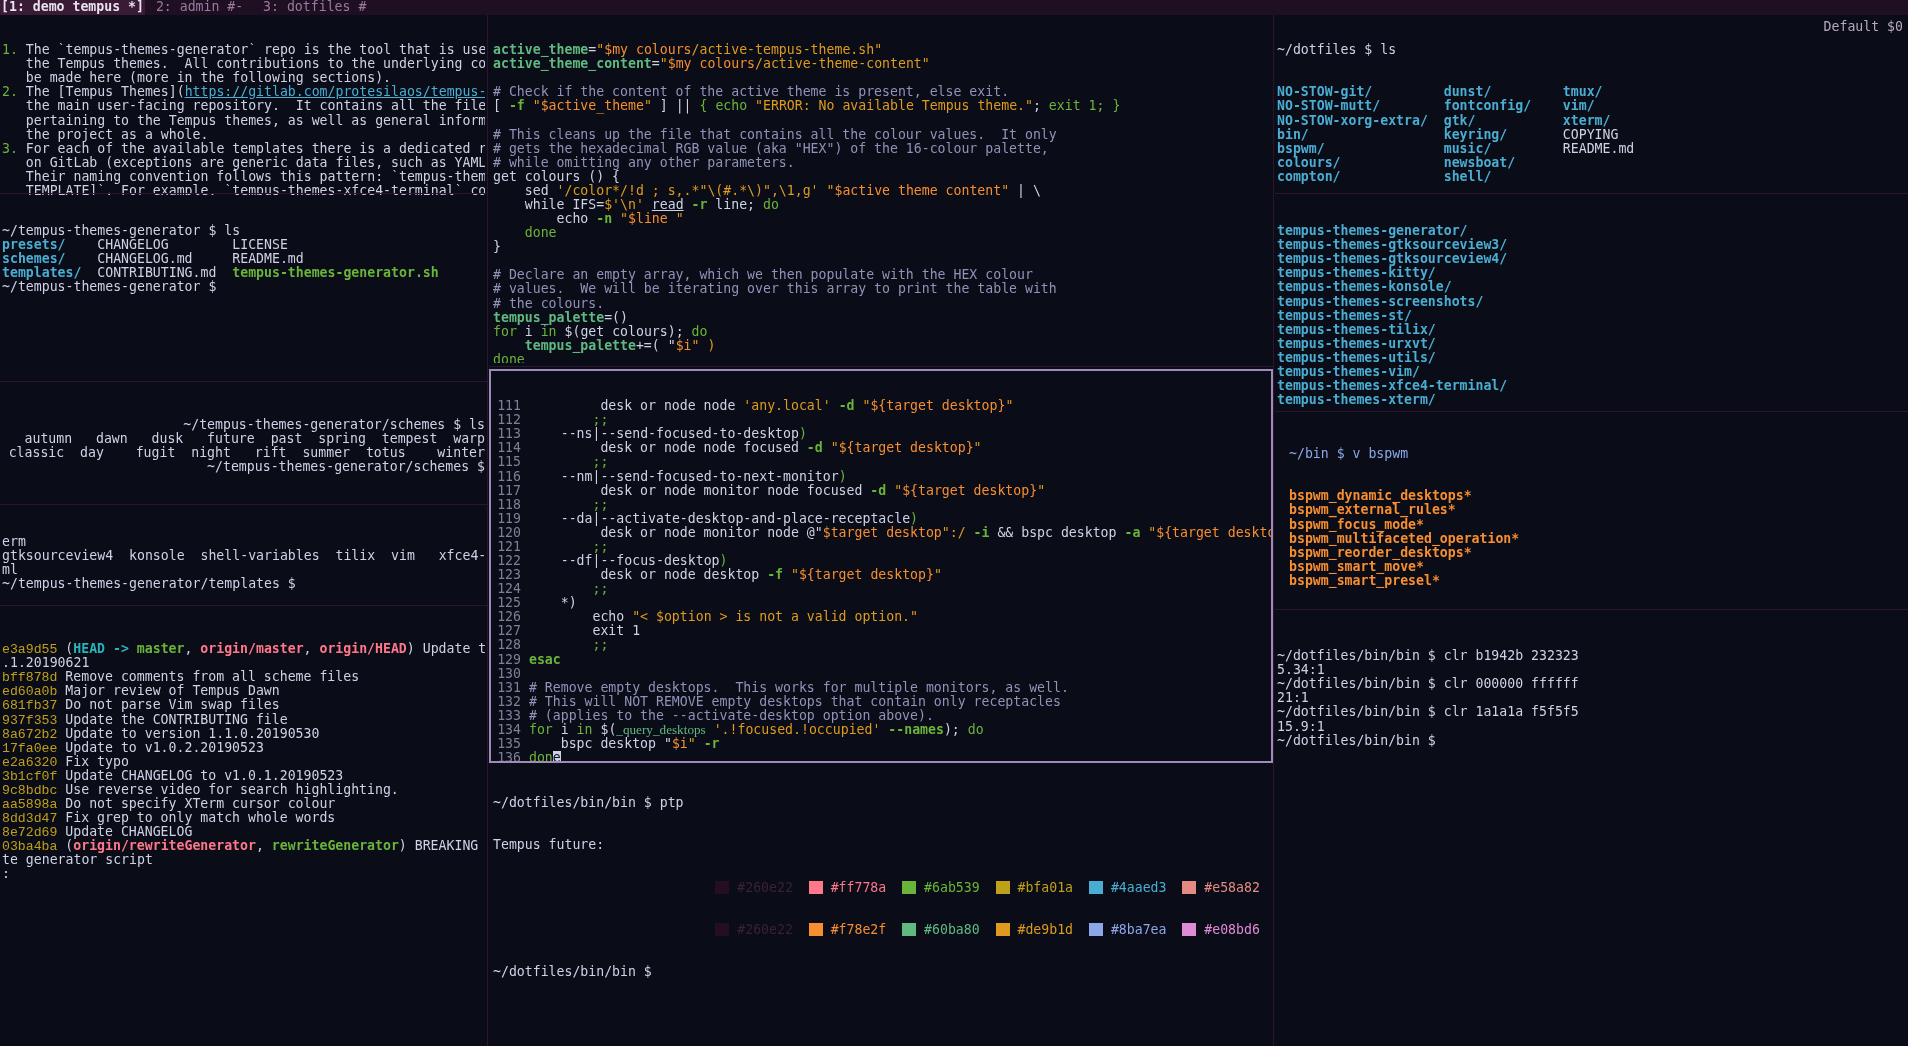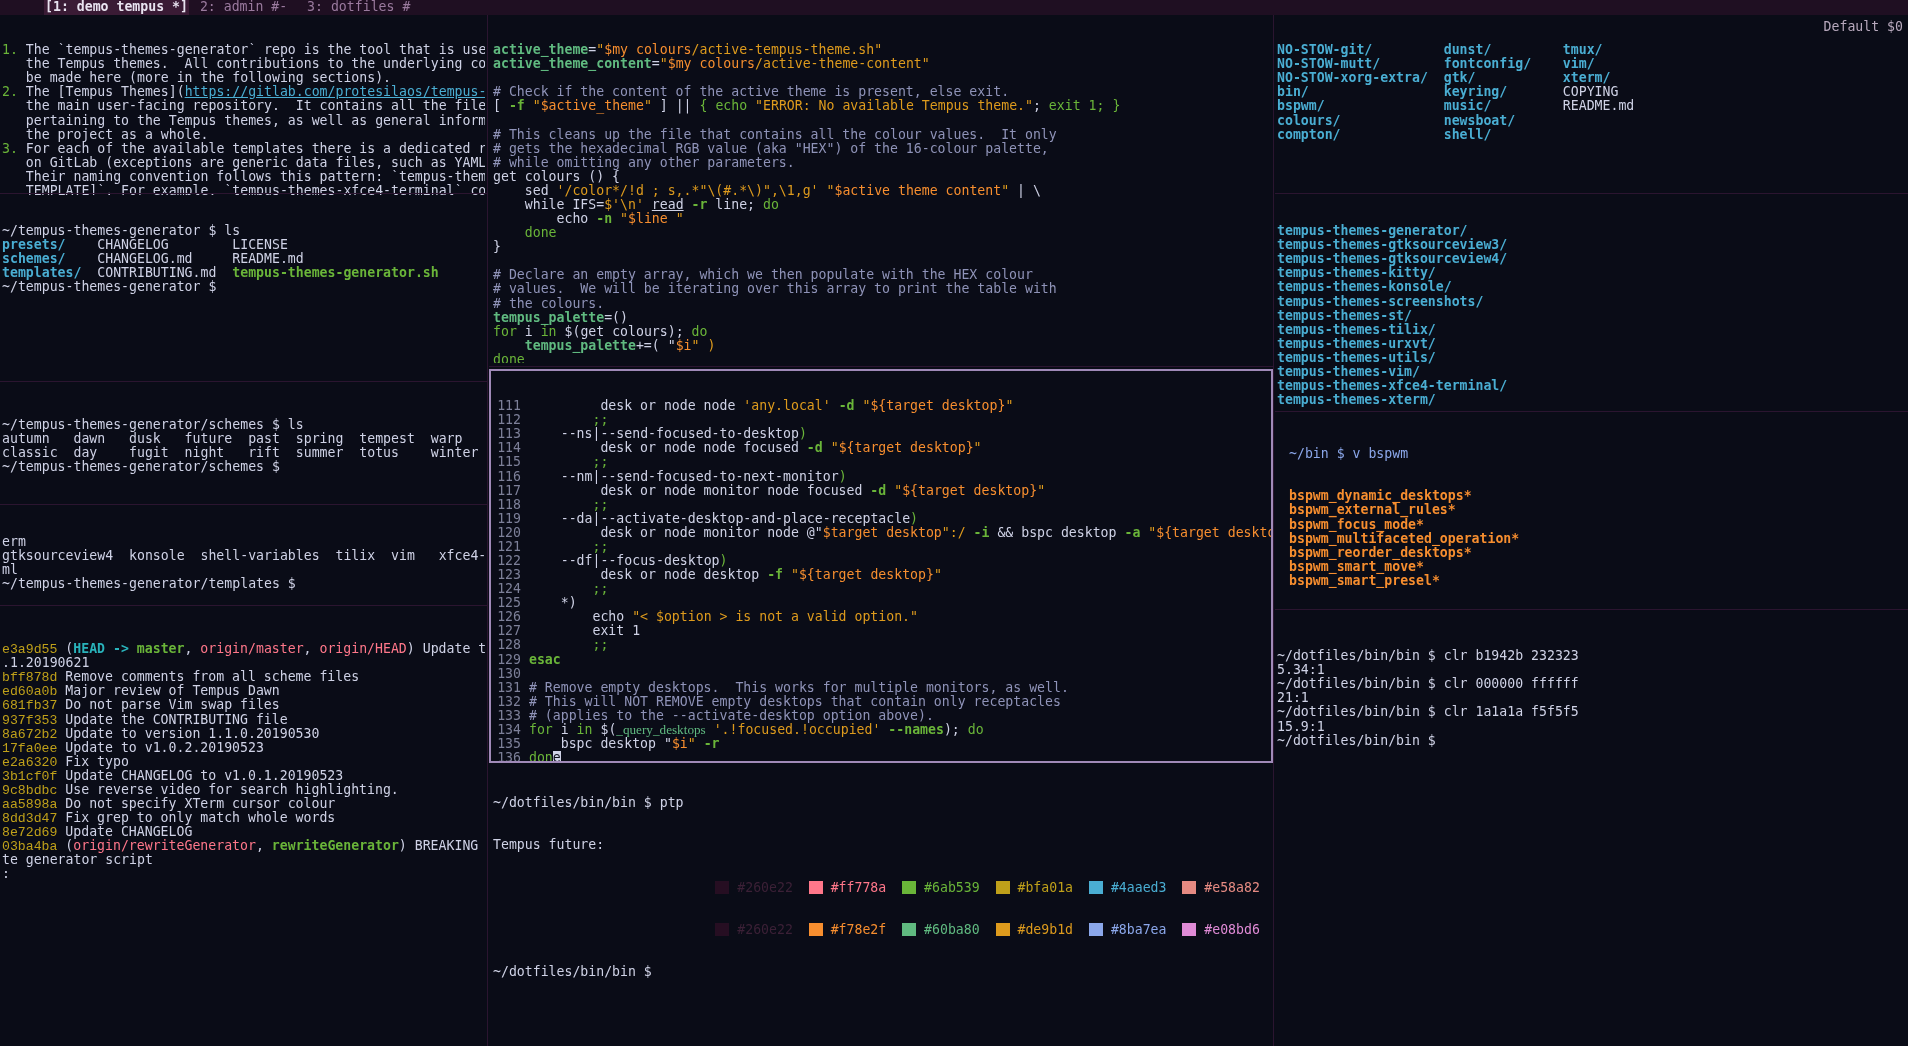--- a/index.html
+++ b/index.html
@@ -41,21 +41,21 @@
   
   .tmux-status{
     position:absolute;left:0;top:0;width:1908px;height:15px;
     background:var(--bg-status);
     display:flex;align-items:center;
     font-size:13.2px;
     white-space:pre;
     z-index:40;
   }
   .win-active{
-    background:#3a1b35;color:#e8e3f0;font-weight:bold;padding:0 1px;margin-left:44px;
+    background:#3a1b35;color:#e8e3f0;font-weight:bold;padding:0 1px;
   }
   .win-inactive{color:#9a7a9e;padding:0 1px;}
   .status-right{margin-left:auto;color:#b8a9bd;padding-right:5px;margin-top:39px;}
 
   
   .pane{position:absolute;background:var(--bg-pane);overflow:hidden;white-space:pre;}
   .pane-sep-v{position:absolute;background:var(--sep);width:1px;}
   .pane-sep-h{position:absolute;background:var(--sep);height:1px;}
   .active-border{position:absolute;background:var(--active);}
 
@@ -64,21 +64,21 @@
   
   .c-blue{color:var(--blue);}
   .c-blue-b{color:var(--blue);font-weight:bold;}
   .c-blue2{color:var(--blue2);}
   .c-green{color:var(--green);}
   .c-green-b{color:var(--green);font-weight:bold;}
   .c-green2{color:var(--green2);font-family:Liberation Serif, serif;}
   .c-green2-b{color:var(--green2);font-weight:bold;}
   .c-yellow{color:var(--yellow);font-family:Liberation Mono, monospace;}
   .c-orange{color:var(--orange);}
-  .c-red-b{color:var(--red);font-weight:normal;}
+  .c-red-b{color:var(--red);font-weight:bold;}
   .c-red2{color:var(--red2);}
   .c-red2-b{color:var(--red2);font-weight:bold;}
   .c-cyan-b{color:var(--cyan);font-weight:bold;}
   .c-fg{color:var(--fg);}
   .c-comment{color:#8f93b8;}
   .ul{text-decoration:underline;}
 
   
   .vim-ruler{color:#b2a2c0;}
 
@@ -108,21 +108,21 @@
     <div id="L1"><div class="row"><span class="c-green">1.</span><span class="c-fg"> The </span><span class="c-fg">`tempus-themes-generator`</span><span class="c-fg"> repo is the tool that is used to build</span></div><div class="row"><span class="c-fg">   the Tempus themes.  All contributions to the underlying code should</span></div><div class="row"><span class="c-fg">   be made here (more in the following sections).</span></div><div class="row"><span class="c-green">2.</span><span class="c-fg"> The [Tempus Themes](</span><span class="c-blue ul">https://gitlab.com/protesilaos/tempus-themes</span></div><div class="row"><span class="c-fg">   the main user-facing repository.  It contains all the files</span></div><div class="row"><span class="c-fg">   pertaining to the Tempus themes, as well as general information on</span></div><div class="row"><span class="c-fg">   the project as a whole.</span></div><div class="row"><span class="c-green">3.</span><span class="c-fg"> For each of the available templates there is a dedicated repository</span></div><div class="row"><span class="c-fg">   on GitLab (exceptions are generic data files, such as YAML ports).</span></div><div class="row"><span class="c-fg">   Their naming convention follows this pattern: `tempus-themes-[NAME OF</span></div><div class="row"><span class="c-fg">   TEMPLATE]`. For example, `tempus-themes-xfce4-terminal` contains</span></div></div>
     
   </div>
   <div class="pane-sep-h" style="left:0;top:193px;width:487px;background:#2b1530;"></div>
 
   <div class="pane" style="left:0px;top:196px;width:487px;height:185px;padding:0 2px;">
     <div id="L2"><div class="row"><span class="c-fg">~/tempus-themes-generator $ ls</span></div><div class="row"><span class="c-blue-b">presets/</span><span class="c-fg">    CHANGELOG        LICENSE</span></div><div class="row"><span class="c-blue-b">schemes/</span><span class="c-fg">    CHANGELOG.md     README.md</span></div><div class="row"><span class="c-blue-b">templates/</span><span class="c-fg">  CONTRIBUTING.md  </span><span class="c-green-b">tempus-themes-generator.sh</span></div><div class="row"><span class="c-fg">~/tempus-themes-generator $</span></div></div>
   </div>
   <div class="pane-sep-h" style="left:0;top:381px;width:487px;background:#2b1530;"></div>
 
-  <div class="pane" style="left:0px;top:384px;width:487px;height:120px;padding:6px 2px 0 2px;">
+  <div class="pane" style="left:0px;top:384px;width:487px;height:120px;padding:6px 2px 0 2px;text-align:right;">
     <div id="L3"><div class="row"><span class="c-fg">~/tempus-themes-generator/schemes $ ls</span></div><div class="row"><span class="c-fg">autumn   dawn   dusk   future  past  spring  tempest  warp</span></div><div class="row"><span class="c-fg">classic  day    fugit  night   rift  summer  totus    winter</span></div><div class="row"><span class="c-fg">~/tempus-themes-generator/schemes $</span></div></div>
   </div>
   <div class="pane-sep-h" style="left:0;top:504px;width:487px;background:#2b1530;"></div>
 
   <div class="pane" style="left:0px;top:507px;width:487px;height:98px;padding:0 2px;">
     <div id="L4"><div class="row"><span class="c-fg">erm</span></div><div class="row"><span class="c-fg">gtksourceview4  konsole  shell-variables  tilix  vim   xfce4-terminal  ya</span></div><div class="row"><span class="c-fg">ml</span></div><div class="row"><span class="c-fg">~/tempus-themes-generator/templates $</span></div></div>
   </div>
   <div class="pane-sep-h" style="left:0;top:605px;width:487px;background:#2b1530;"></div>
 
   <div class="pane" style="left:0px;top:611px;width:487px;height:435px;padding:3px 2px 0 2px;">
@@ -155,20 +155,21 @@
     <div class="row">~/dotfiles/bin/bin $ ptp</div>
     <div class="row">Tempus future:</div>
     <div class="row" id="PAL1"><span>                            </span><span class="sw" style="background: rgb(38, 14, 34);"></span><span style="color: rgb(59, 32, 54);"> #260e22  </span><span class="sw" style="background: rgb(255, 119, 138);"></span><span style="color: rgb(255, 119, 138);"> #ff778a  </span><span class="sw" style="background: rgb(106, 181, 57);"></span><span style="color: rgb(106, 181, 57);"> #6ab539  </span><span class="sw" style="background: rgb(191, 160, 26);"></span><span style="color: rgb(191, 160, 26);"> #bfa01a  </span><span class="sw" style="background: rgb(74, 174, 211);"></span><span style="color: rgb(74, 174, 211);"> #4aaed3  </span><span class="sw" style="background: rgb(229, 138, 130);"></span><span style="color: rgb(229, 138, 130);"> #e58a82  </span></div>
     <div class="row" id="PAL2"><span>                            </span><span class="sw" style="background: rgb(38, 14, 34);"></span><span style="color: rgb(59, 32, 54);"> #260e22  </span><span class="sw" style="background: rgb(247, 142, 47);"></span><span style="color: rgb(247, 142, 47);"> #f78e2f  </span><span class="sw" style="background: rgb(96, 186, 128);"></span><span style="color: rgb(96, 186, 128);"> #60ba80  </span><span class="sw" style="background: rgb(222, 155, 29);"></span><span style="color: rgb(222, 155, 29);"> #de9b1d  </span><span class="sw" style="background: rgb(139, 167, 234);"></span><span style="color: rgb(139, 167, 234);"> #8ba7ea  </span><span class="sw" style="background: rgb(224, 139, 214);"></span><span style="color: rgb(224, 139, 214);"> #e08bd6  </span></div>
     <div class="row">~/dotfiles/bin/bin $</div>
   </div>
 
   <div class="pane-sep-v" style="left:1273px;top:15px;height:1031px;background:#2b1530;"></div>
 
   <div class="pane" style="left:1275px;top:15px;width:633px;height:180px;padding:0 2px;">
+    <div class="row">~/dotfiles $ ls</div>
     <div id="R1"><div class="row"><span class="c-blue-b">NO-STOW-git/         </span><span class="c-blue-b">dunst/         </span><span class="c-blue-b">tmux/       </span></div><div class="row"><span class="c-blue-b">NO-STOW-mutt/        </span><span class="c-blue-b">fontconfig/    </span><span class="c-blue-b">vim/        </span></div><div class="row"><span class="c-blue-b">NO-STOW-xorg-extra/  </span><span class="c-blue-b">gtk/           </span><span class="c-blue-b">xterm/      </span></div><div class="row"><span class="c-blue-b">bin/                 </span><span class="c-blue-b">keyring/       </span><span class="c-fg">COPYING     </span></div><div class="row"><span class="c-blue-b">bspwm/               </span><span class="c-blue-b">music/         </span><span class="c-fg">README.md   </span></div><div class="row"><span class="c-blue-b">colours/             </span><span class="c-blue-b">newsboat/      </span><span class="c-fg">            </span></div><div class="row"><span class="c-blue-b">compton/             </span><span class="c-blue-b">shell/         </span><span class="c-fg">            </span></div></div>
     
   </div>
   <div class="pane-sep-h" style="left:1275px;top:193px;width:633px;background:#2b1530;"></div>
 
   <div class="pane" style="left:1275px;top:196px;width:594px;height:215px;padding:0 2px;">
     <div id="R2"><div class="row c-blue-b">tempus-themes-generator/</div><div class="row c-blue-b">tempus-themes-gtksourceview3/</div><div class="row c-blue-b">tempus-themes-gtksourceview4/</div><div class="row c-blue-b">tempus-themes-kitty/</div><div class="row c-blue-b">tempus-themes-konsole/</div><div class="row c-blue-b">tempus-themes-screenshots/</div><div class="row c-blue-b">tempus-themes-st/</div><div class="row c-blue-b">tempus-themes-tilix/</div><div class="row c-blue-b">tempus-themes-urxvt/</div><div class="row c-blue-b">tempus-themes-utils/</div><div class="row c-blue-b">tempus-themes-vim/</div><div class="row c-blue-b">tempus-themes-xfce4-terminal/</div><div class="row c-blue-b">tempus-themes-xterm/</div></div>
     
     
   </div>

